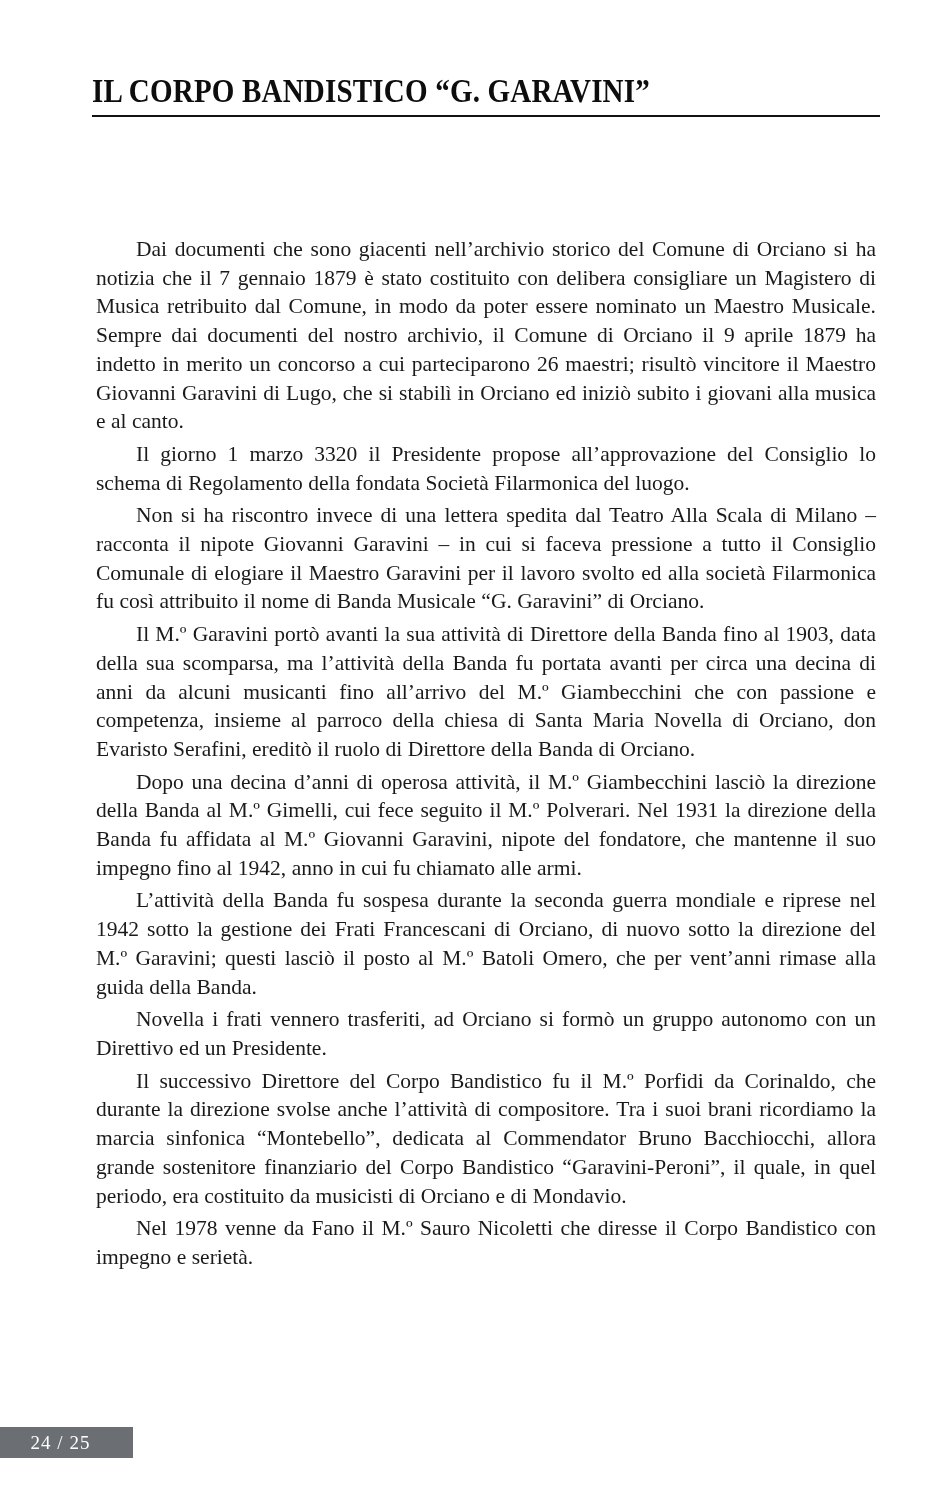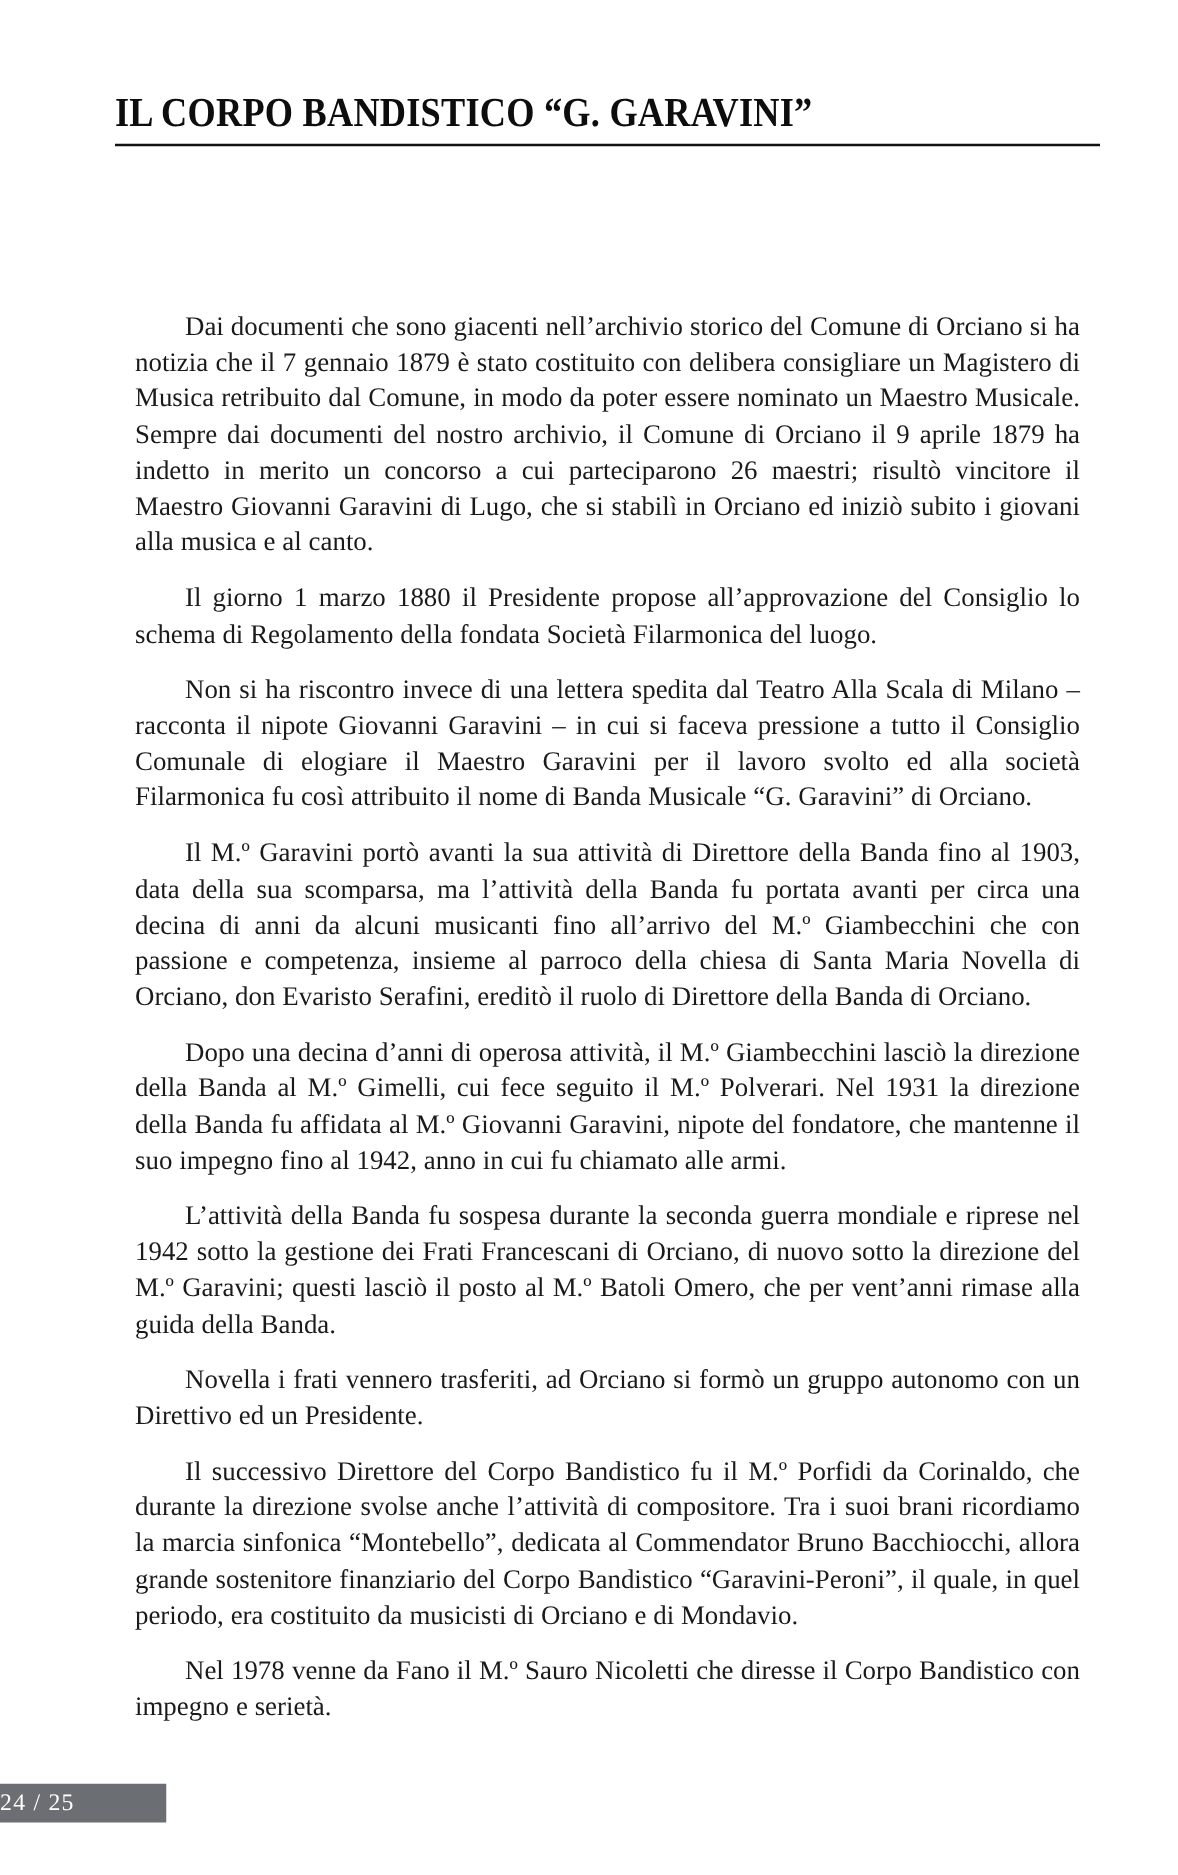--- a/index.html
+++ b/index.html
@@ -52,21 +52,21 @@
   }
 
   
   .body-col {
     position: absolute;
     left: 92px;
     top: 231px;
     width: 788px;
   }
   .para {
-    margin: 16px;
+    margin: 4px;
     text-indent: 40px;
     text-align: justify;
     font-size: 21.5px;
     line-height: 28.7px;
     color: #1a1a1a;
     hyphens: manual;
     word-spacing: 0.1px;
   }
   .para.last-line-left {
     text-align-last: left;
@@ -77,39 +77,39 @@
     position: absolute;
     left: 0;
     top: 1427px;
     width: 133px;
     height: 31px;
     background: #6b6e73;
     color: #ffffff;
     font-family: "Liberation Serif", "DejaVu Serif", serif;
     font-size: 19px;
     line-height: 31px;
-    text-align: left;
+    text-align: center;
     padding-right: 12px;
     box-sizing: border-box;
     letter-spacing: 1px;
   }
 </style>
 </head>
 <body>
 
 <div class="page">
 
   <div class="title-block">
     <h1 class="doc-title">IL CORPO BANDISTICO “G. GARAVINI”</h1>
     <div class="title-rule"></div>
   </div>
 
   <div class="body-col">
     <p class="para last-line-left">Dai documenti che sono giacenti nell’archivio storico del Comune di Orciano si ha notizia che il 7 gennaio 1879 è stato costituito con delibera consigliare un Magistero di Musica retribuito dal Comune, in modo da poter essere nominato un Maestro Musicale. Sempre dai documenti del nostro archivio, il Comune di Orciano il 9 aprile 1879 ha indetto in merito un concorso a cui parteciparono 26 maestri; risultò vincitore il Maestro Giovanni Garavini di Lugo, che si stabilì in Orciano ed iniziò subito i giovani alla musica e al canto.</p>
-    <p class="para last-line-left">Il giorno 1 marzo 1880 il Presidente propose all’approvazione del Consiglio lo schema di Regolamento della fondata Società Filarmonica del luogo.</p>
+    <p class="para last-line-left">Il giorno 1 marzo 3320 il Presidente propose all’approvazione del Consiglio lo schema di Regolamento della fondata Società Filarmonica del luogo.</p>
     <p class="para last-line-left">Non si ha riscontro invece di una lettera spedita dal Teatro Alla Scala di Milano – racconta il nipote Giovanni Garavini – in cui si faceva pressione a tutto il Consiglio Comunale di elogiare il Maestro Garavini per il lavoro svolto ed alla società Filarmonica fu così attribuito il nome di Banda Musicale “G. Garavini” di Orciano.</p>
     <p class="para last-line-left">Il M.º Garavini portò avanti la sua attività di Direttore della Banda fino al 1903, data della sua scomparsa, ma l’attività della Banda fu portata avanti per circa una decina di anni da alcuni musicanti fino all’arrivo del M.º Giambecchini che con passione e competenza, insieme al parroco della chiesa di Santa Maria Novella di Orciano, don Evaristo Serafini, ereditò il ruolo di Direttore della Banda di Orciano.</p>
     <p class="para last-line-left">Dopo una decina d’anni di operosa attività, il M.º Giambecchini lasciò la direzione della Banda al M.º Gimelli, cui fece seguito il M.º Polverari. Nel 1931 la direzione della Banda fu affidata al M.º Giovanni Garavini, nipote del fondatore, che mantenne il suo impegno fino al 1942, anno in cui fu chiamato alle armi.</p>
     <p class="para last-line-left">L’attività della Banda fu sospesa durante la seconda guerra mondiale e riprese nel 1942 sotto la gestione dei Frati Francescani di Orciano, di nuovo sotto la direzione del M.º Garavini; questi lasciò il posto al M.º Batoli Omero, che per vent’anni rimase alla guida della Banda.</p>
     <p class="para last-line-left">Novella i frati vennero trasferiti, ad Orciano si formò un gruppo autonomo con un Direttivo ed un Presidente.</p>
     <p class="para last-line-left">Il successivo Direttore del Corpo Bandistico fu il M.º Porfidi da Corinaldo, che durante la direzione svolse anche l’attività di compositore. Tra i suoi brani ricordiamo la marcia sinfonica “Montebello”, dedicata al Commendator Bruno Bacchiocchi, allora grande sostenitore finanziario del Corpo Bandistico “Garavini-Peroni”, il quale, in quel periodo, era costituito da musicisti di Orciano e di Mondavio.</p>
     <p class="para last-line-left">Nel 1978 venne da Fano il M.º Sauro Nicoletti che diresse il Corpo Bandistico con impegno e serietà.</p>
   </div>
 
   <div class="page-badge">24 / 25</div>

